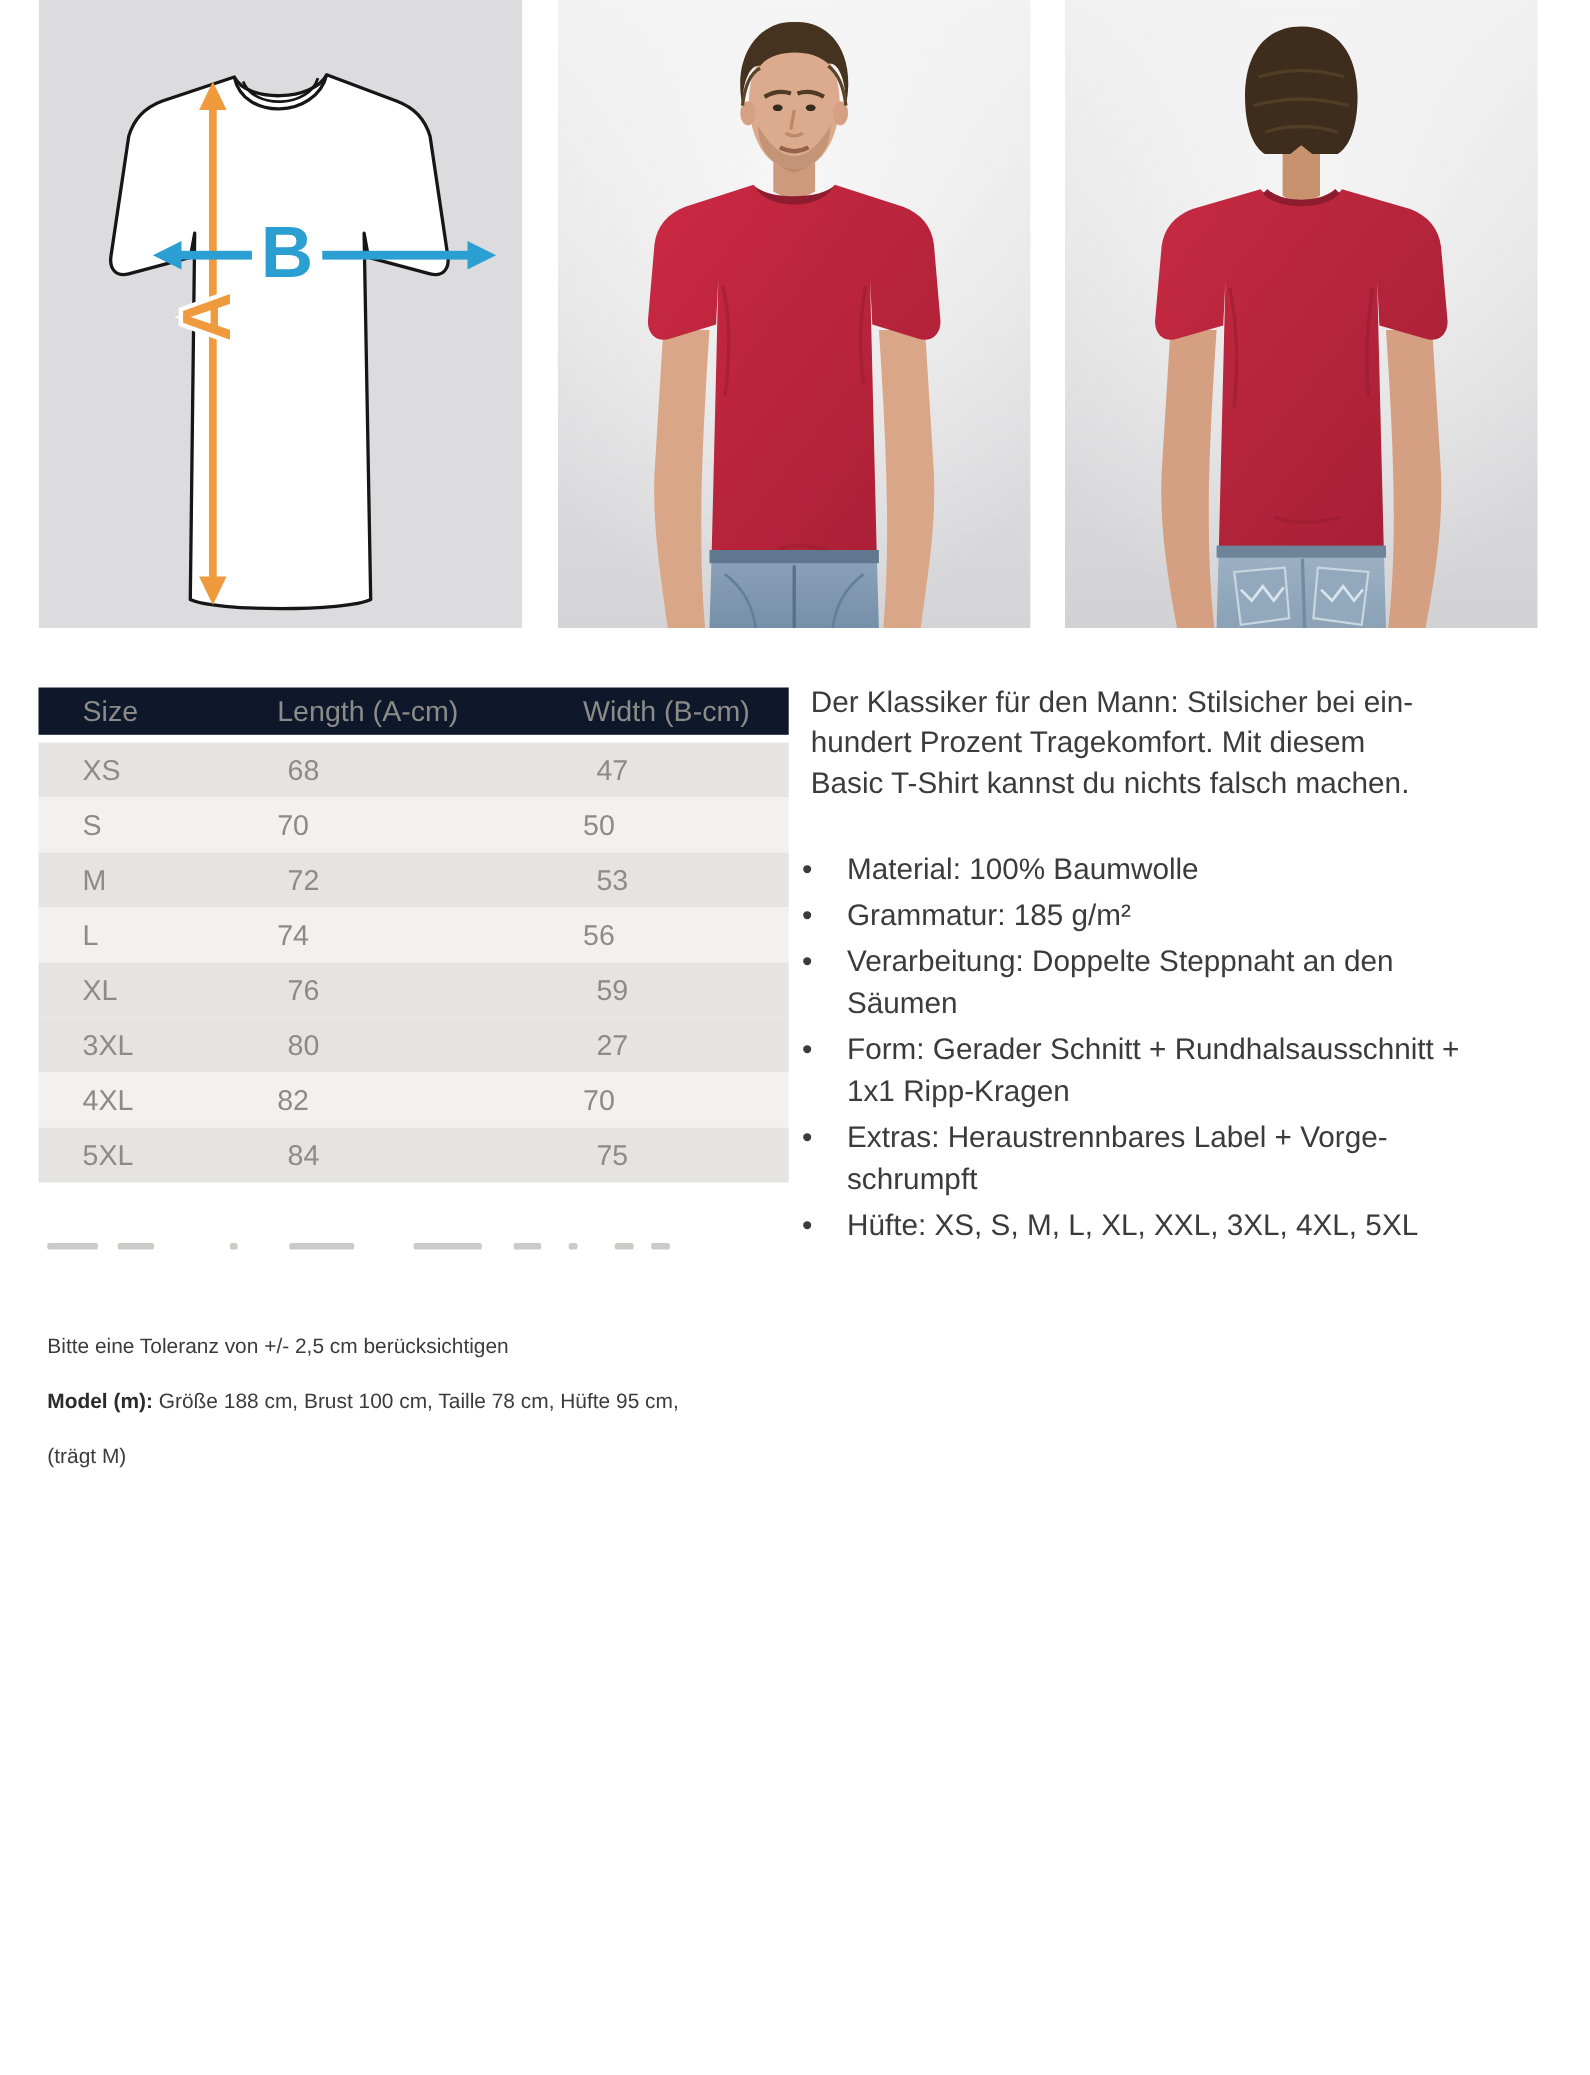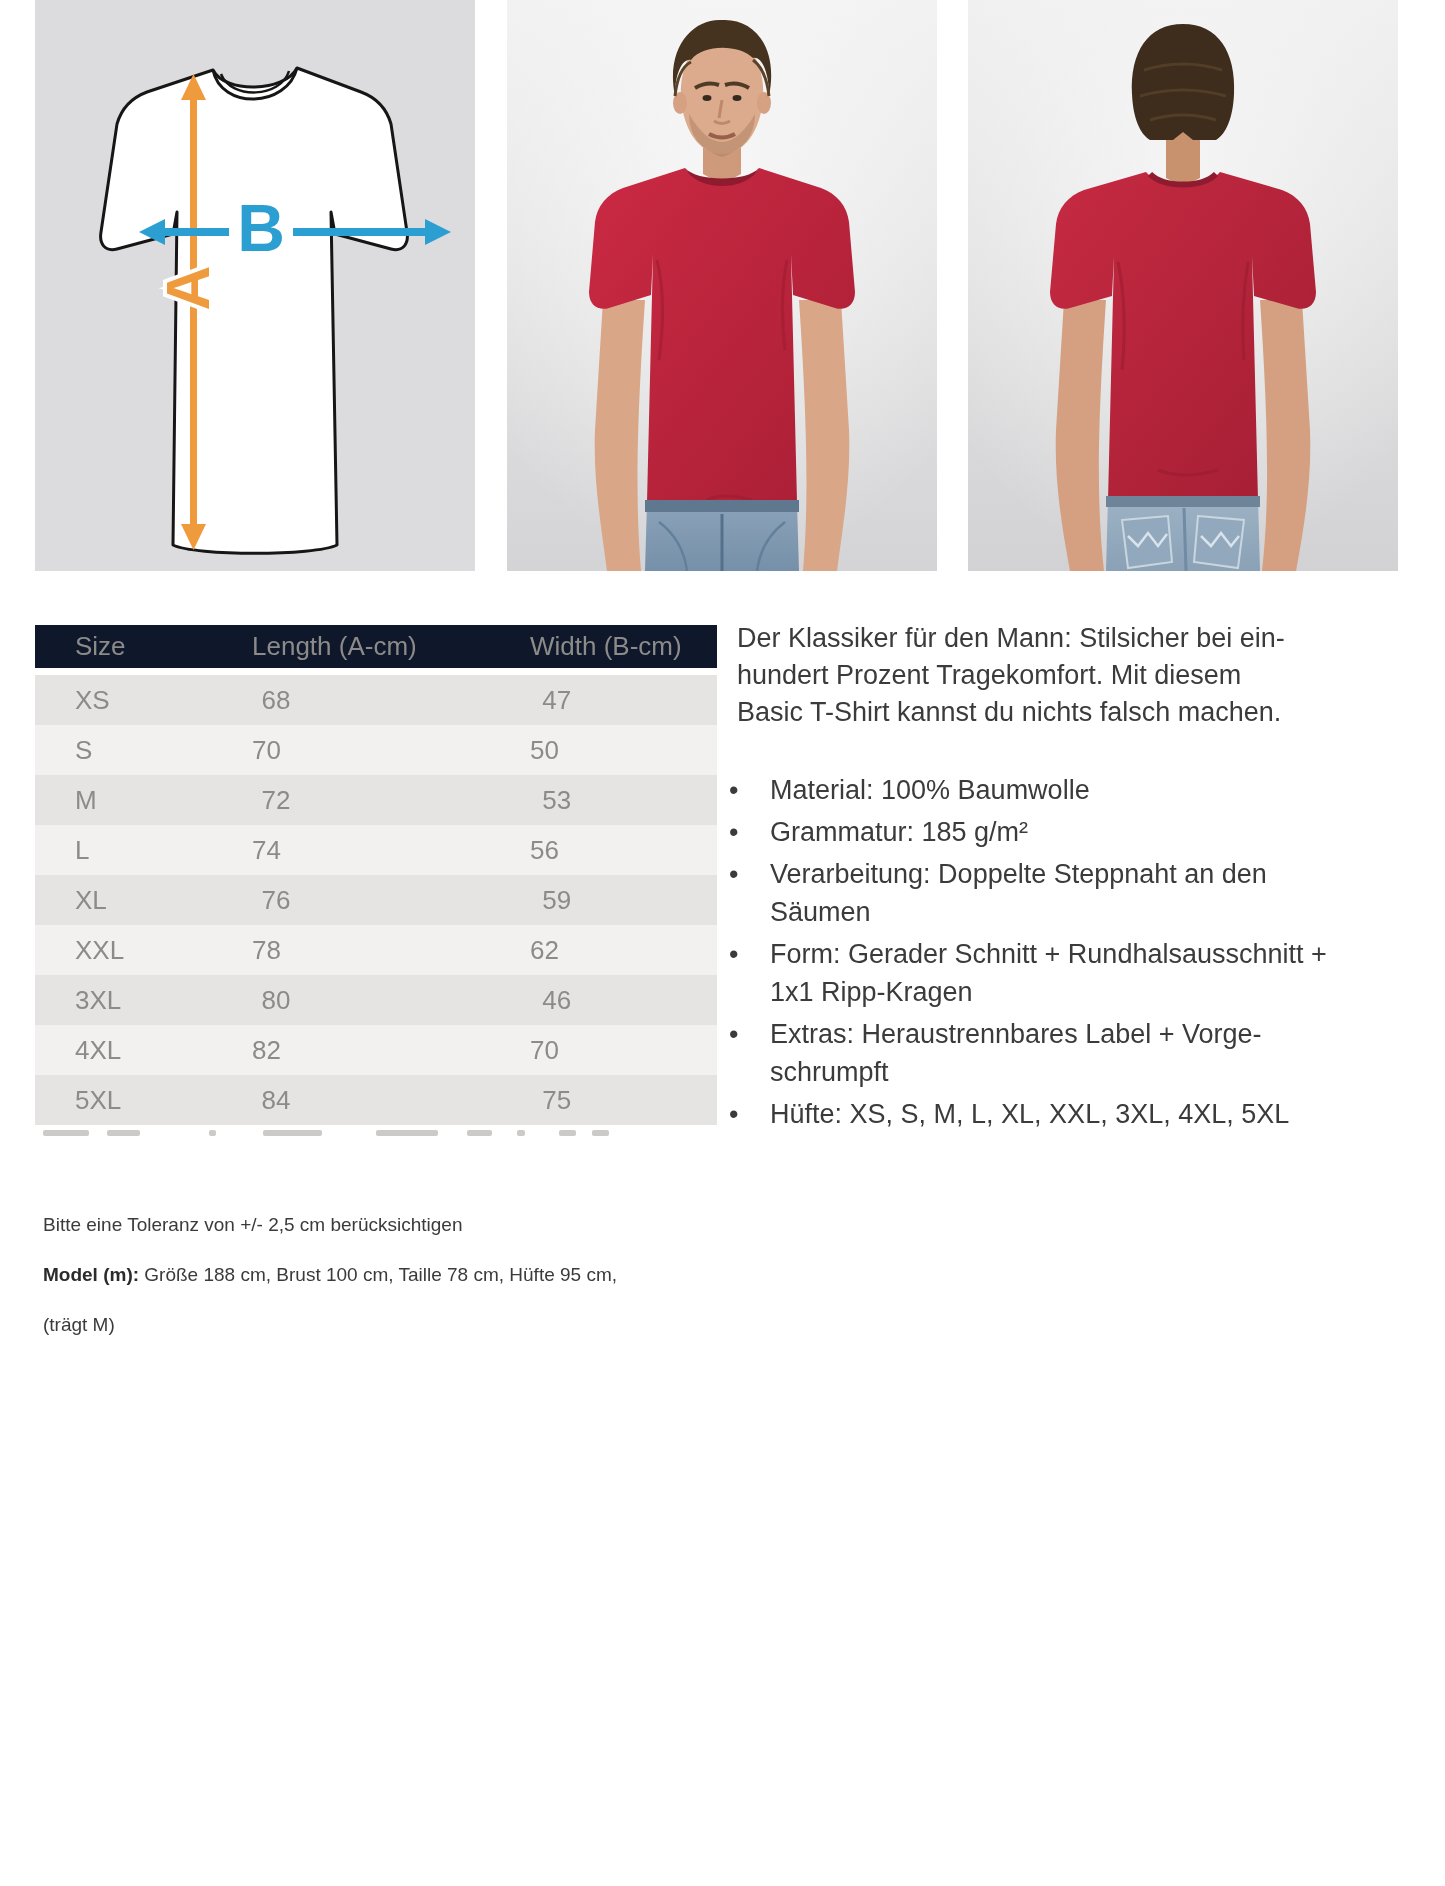--- a/index.html
+++ b/index.html
@@ -236,29 +236,24 @@
         <div class="trow light">
           <div class="c1">L</div>
           <div class="c2">74</div>
           <div class="c3">56</div>
         </div>
         <div class="trow dark">
           <div class="c1">XL</div>
           <div class="c2">76</div>
           <div class="c3">59</div>
         </div>
-        <div class="trow light">
-          <div class="c1">XXL</div>
-          <div class="c2">78</div>
-          <div class="c3">62</div>
-        </div>
         <div class="trow dark">
           <div class="c1">3XL</div>
           <div class="c2">80</div>
-          <div class="c3">46</div>
+          <div class="c3">27</div>
         </div>
         <div class="trow light">
           <div class="c1">4XL</div>
           <div class="c2">82</div>
           <div class="c3">70</div>
         </div>
         <div class="trow dark">
           <div class="c1">5XL</div>
           <div class="c2">84</div>
           <div class="c3">75</div>

